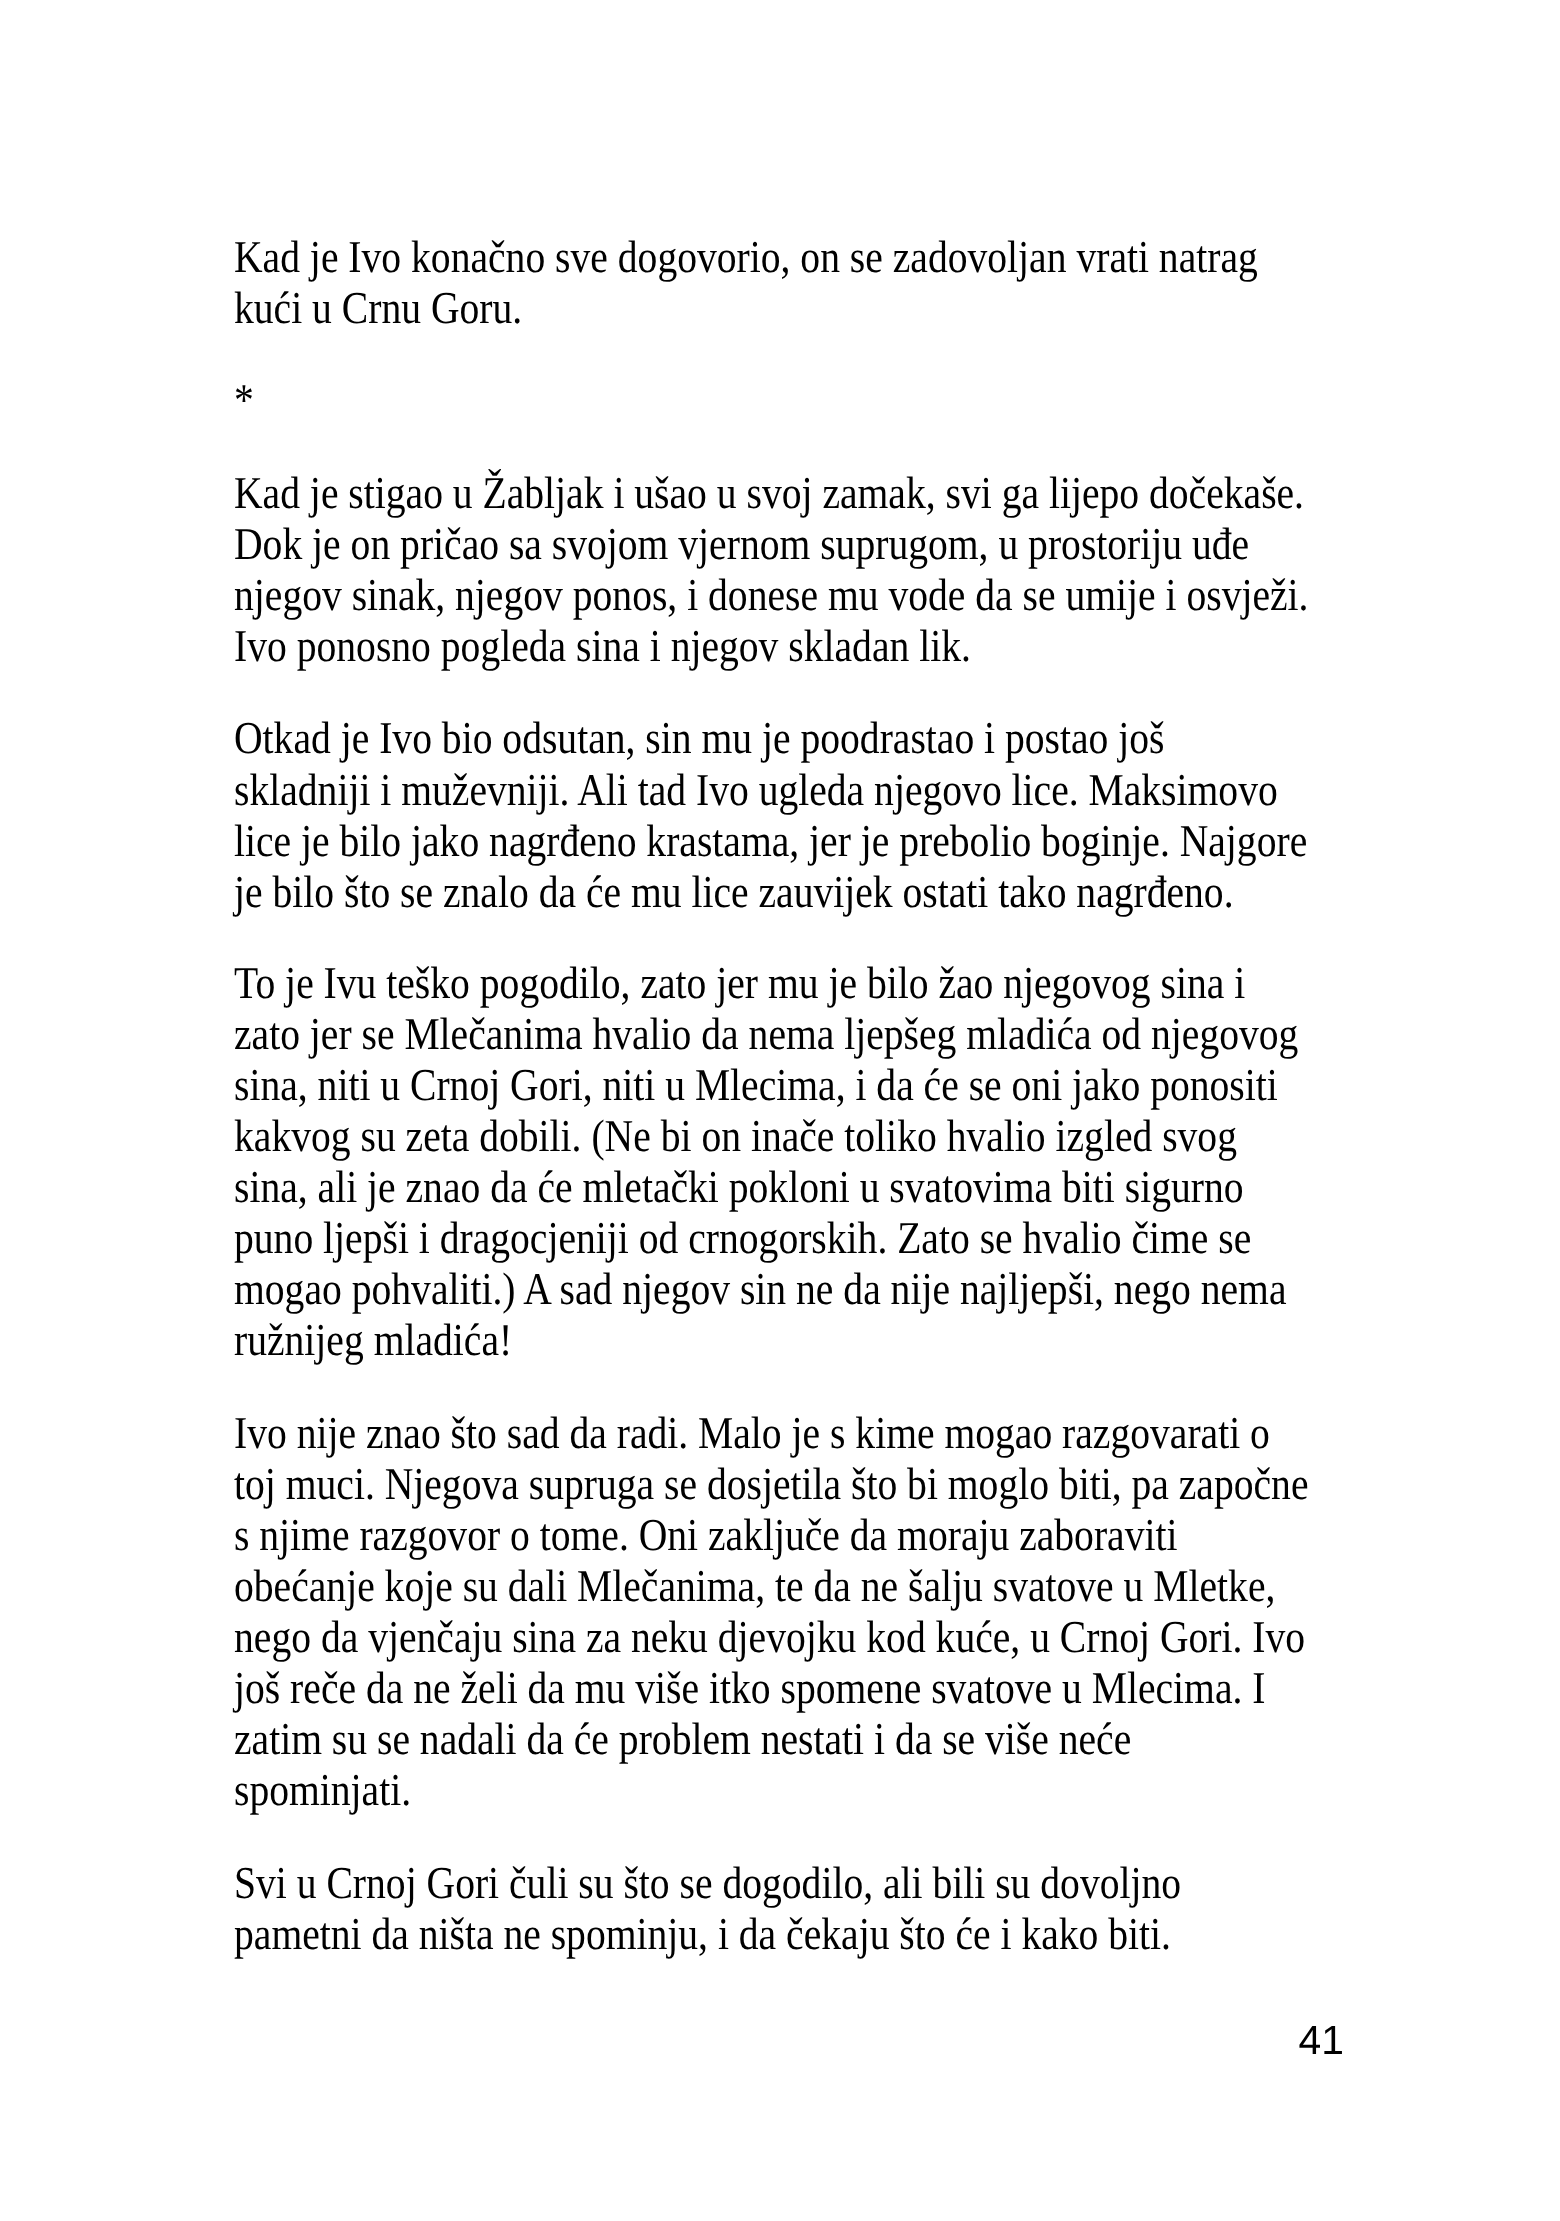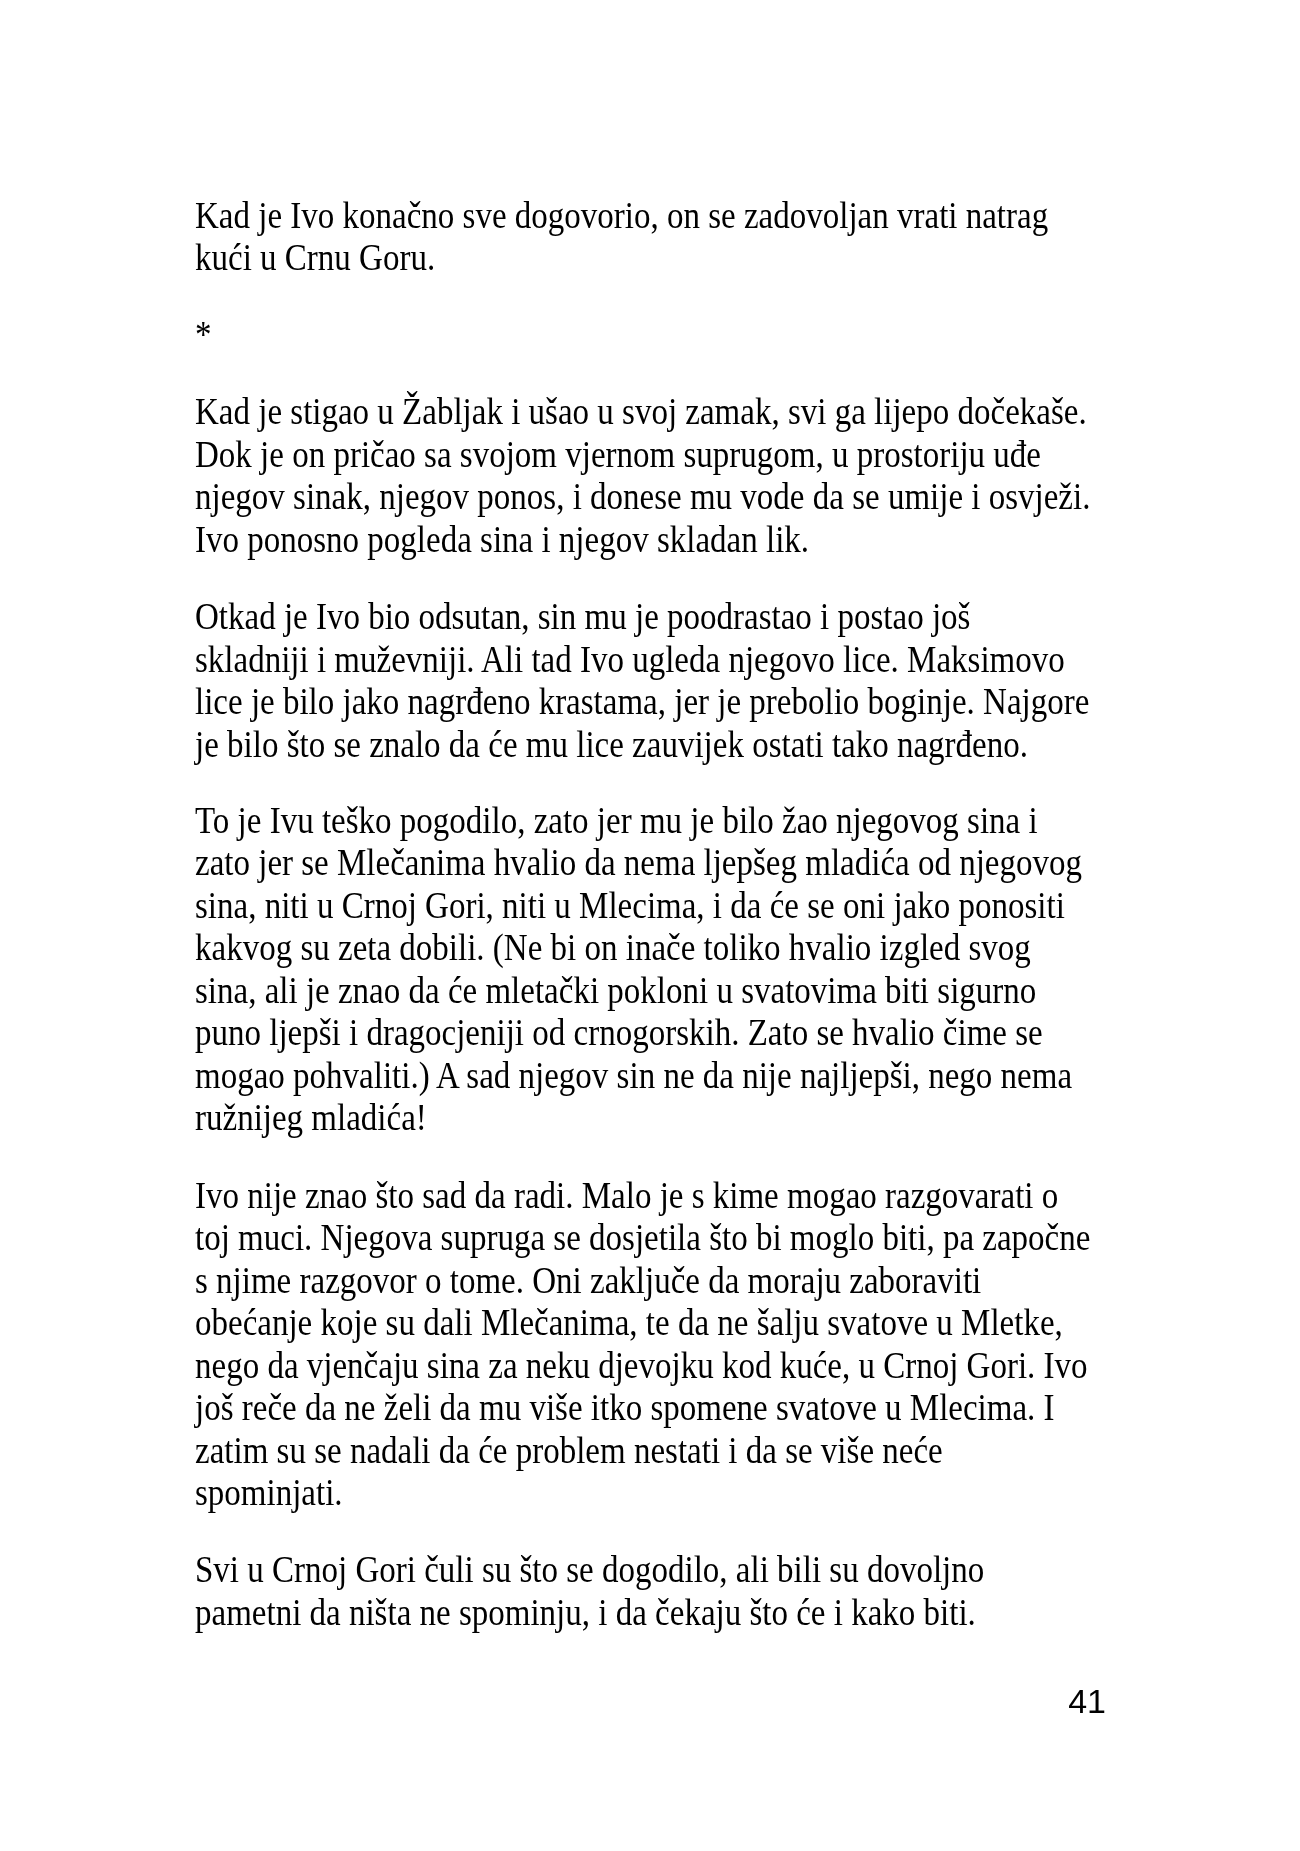--- a/index.html
+++ b/index.html
@@ -38,21 +38,21 @@
   .para {
     margin: 0 0 30px 0;
   }
   .line {
     display: block;
     white-space: nowrap;
   }
   .page-number {
     position: absolute;
     top: 1684px;
-    right: 194px;
+    right: 180px;
     font-family: "Liberation Sans", sans-serif;
     font-size: 34px;
     line-height: 1;
     color: #000000;
   }
 </style>
 </head>
 <body>
 
 <div class="page">

